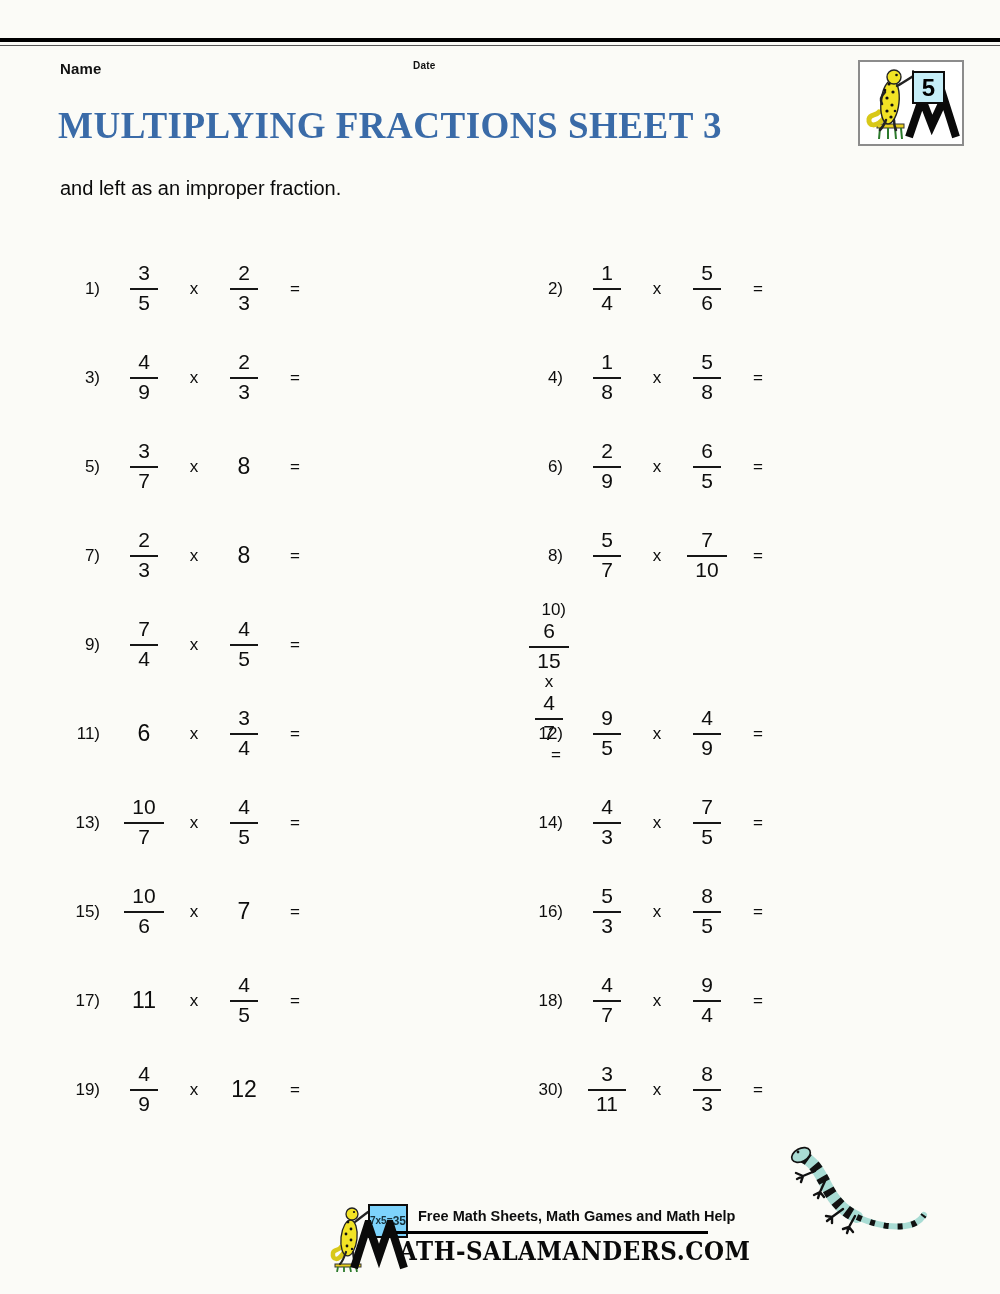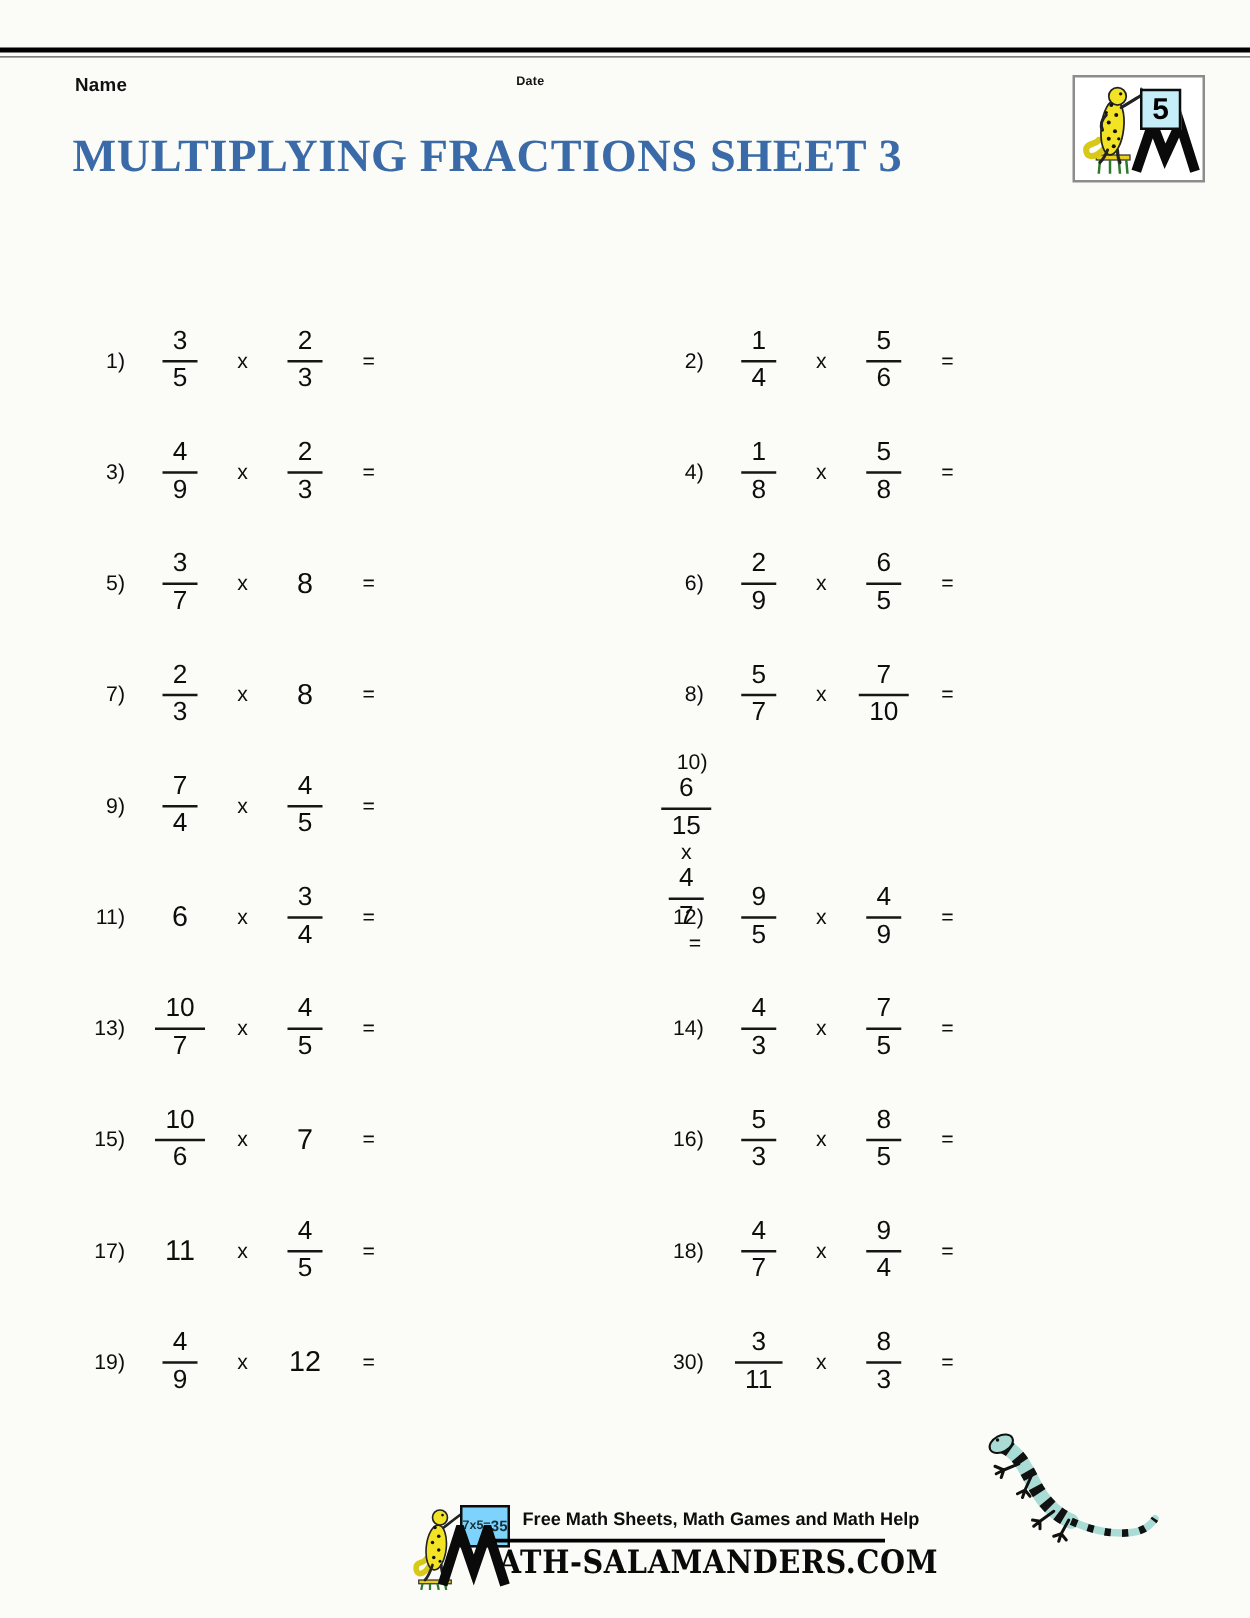--- a/index.html
+++ b/index.html
@@ -111,20 +111,21 @@
       <circle cx="35" cy="49" r="1.3"></circle>
         <circle cx="25" cy="28" r="1.3"></circle>
     </g>
   </svg>
   <div class="logo-card">
     <span>5</span>
   </div>
 </div>
 
 <div class="instructions">
+  <div>and left as an improper fraction.</div>
 </div>
 
 <div id="problems">
     <div class="problem" style="top: 244px; left: 54px;">
       <span class="p-label">1)</span>
       <span class="operand">
         <span class="frac">
           <span class="n">3</span>
           <span class="bar"></span>
           <span class="d">5</span>

